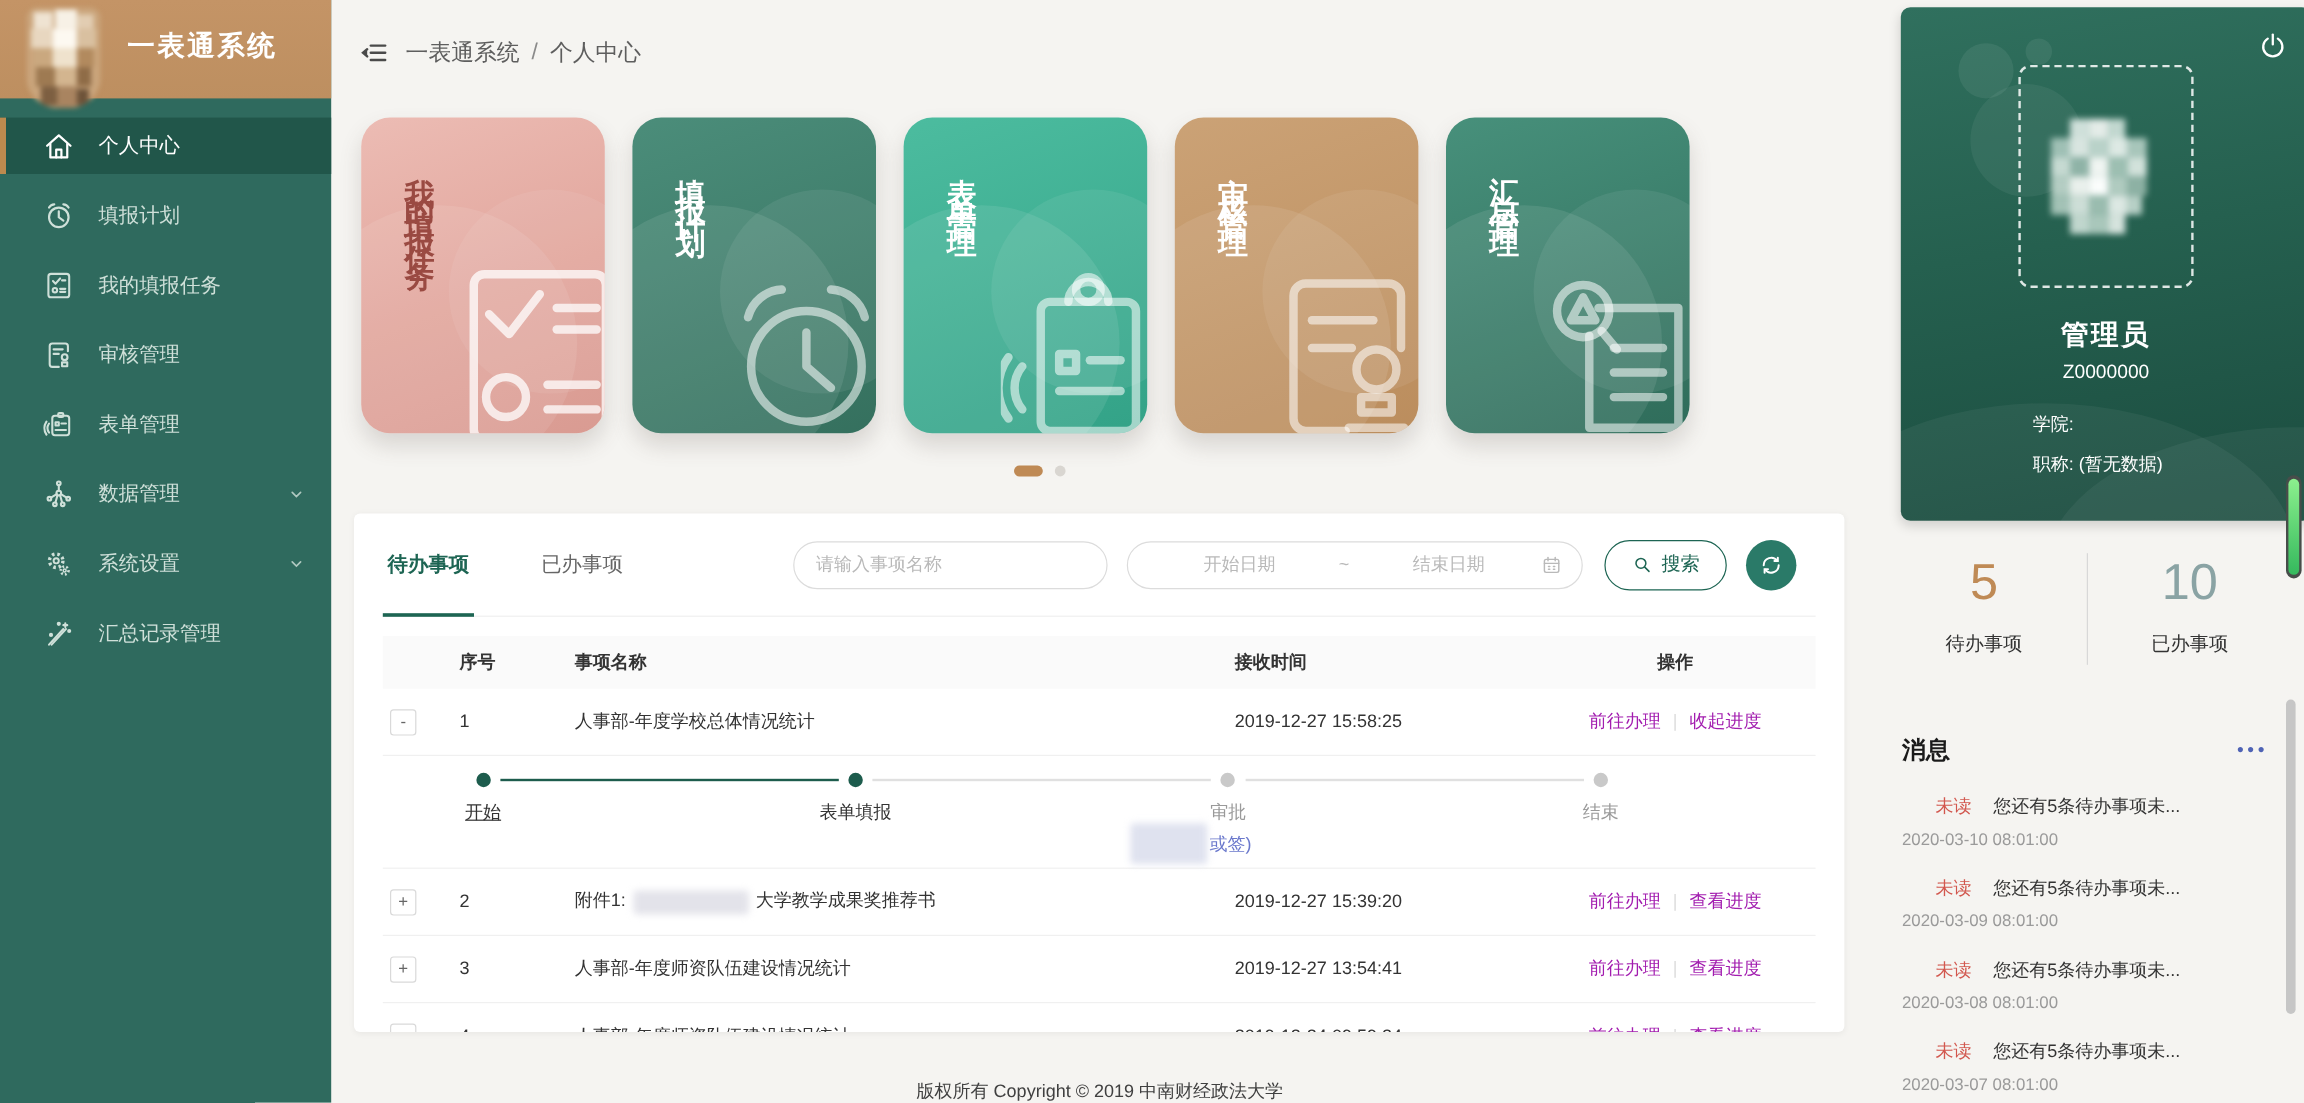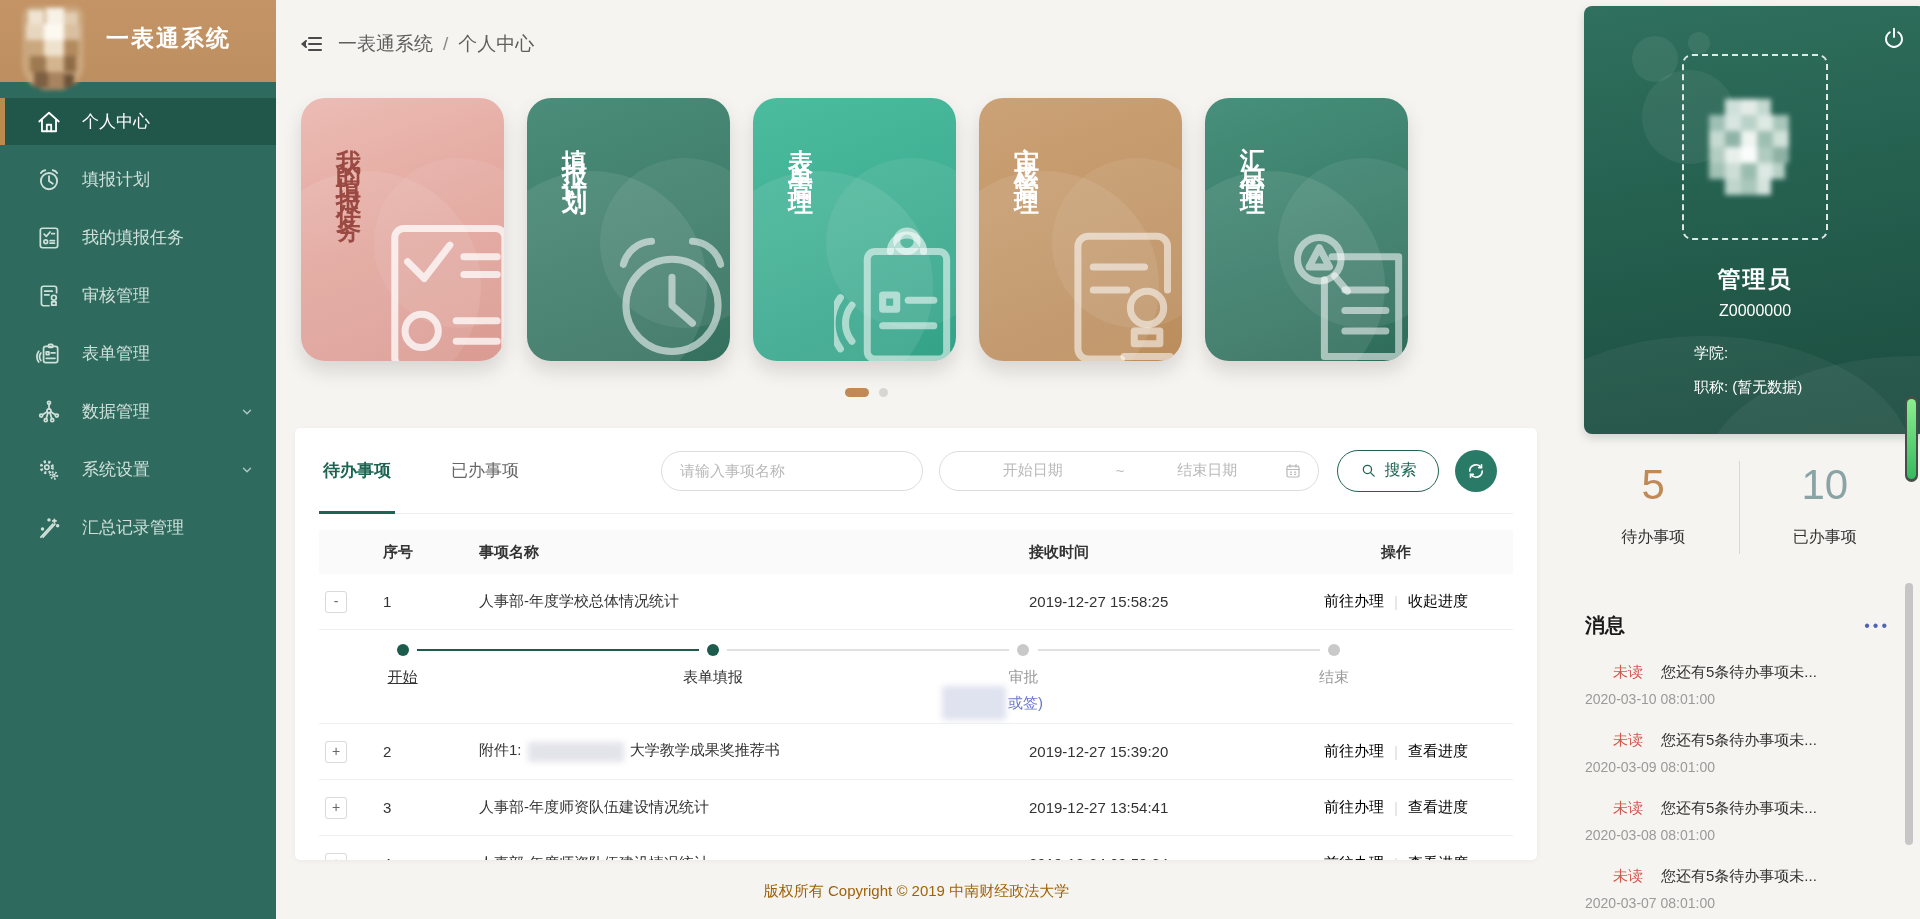--- a/index.html
+++ b/index.html
@@ -59,37 +59,37 @@
   .btn-refresh { width:42px; height:42px; border-radius:50%; background:#2a7a68; border:none; margin-left:16px; display:flex; align-items:center; justify-content:center; cursor:pointer; }
   .btn-refresh svg { width:20px; height:20px; color:#fff; }
 
   .table { margin-top:16px; font-size:15px; }
   .trow { display:grid; grid-template-columns:64px 96px 1fr 250px 234px; align-items:center; }
   .thead { height:44px; background:#fafafa; color:#333; font-weight:bold; }
   .tbody-row { height:56px; border-bottom:1px solid #f0f0f0; color:#333; }
   .col-op { text-align:center; }
   .expander { width:22px; height:22px; border:1px solid #d9d9d9; border-radius:3px; background:#fff; color:#666; font-size:14px; line-height:19px; text-align:center; cursor:pointer; margin-left:6px; }
   .op-links { display:flex; justify-content:center; align-items:center; gap:10px; }
-  .op-links a { color:#000000; text-decoration:none; cursor:pointer; }
+  .op-links a { color:#a21caf; text-decoration:none; cursor:pointer; }
   .op-links .vd { color:#ddd; }
   .blur-chip { display:inline-block; vertical-align:middle; width:96px; height:20px; border-radius:3px; background:#e3e3ea; filter:blur(3px); margin:0 2px; }
 
   .timeline { position:relative; height:94px; border-bottom:1px solid #f0f0f0; }
   .tl-line { position:absolute; top:19px; height:2px; }
   .tl-line.done { background:#1d5c4d; }
   .tl-line.todo { background:#e0e0e0; }
   .tl-node { position:absolute; top:14px; width:12px; height:12px; border-radius:50%; }
   .tl-node.done { background:#1d5c4d; }
   .tl-node.todo { background:#c9c9c9; }
   .tl-label { position:absolute; top:38px; transform:translateX(-50%); font-size:15px; color:#333; white-space:nowrap; }
   .tl-label.todo { color:#9a9a9a; }
   .tl-sub { position:absolute; top:56px; display:flex; align-items:center; color:#6a78cc; font-size:15px; }
   .tl-sub .blur-chip { width:64px; height:34px; background:#dfe2ef; }
 
-  .footer { text-align:center; color:#a16207; font-size:15px; margin-top:22px; }
+  .footer { text-align:center; color:#404040; font-size:15px; margin-top:40px; }
 
   
   .rightbar { width:363px; flex:none; position:relative; background:#f5f4f1; }
   .profile-card { position:absolute; left:27px; top:6px; width:342px; height:428px; border-radius:8px; overflow:hidden; background:linear-gradient(170deg,#30705e 0%,#25604f 45%,#1b4c3f 100%); color:#fff; box-shadow:0 4px 10px rgba(0,0,0,.15); }
   .pc-decor { position:absolute; border-radius:50%; background:rgba(255,255,255,.07); }
   .pc-wave { position:absolute; border-radius:50%; background:rgba(255,255,255,.05); }
   .power { position:absolute; top:20px; right:20px; width:24px; height:24px; color:#fff; cursor:pointer; z-index:3; }
   .avatar-box { position:absolute; left:50%; transform:translateX(-50%); top:48px; width:146px; height:186px; border:2px dashed rgba(255,255,255,.85); border-radius:10px; display:flex; align-items:center; justify-content:center; z-index:2; }
   .avatar-mosaic { width:92px; height:96px; filter:blur(2.5px); }
   .pc-name { position:absolute; top:258px; width:100%; text-align:center; font-size:23px; font-weight:bold; letter-spacing:2px; z-index:2; }

